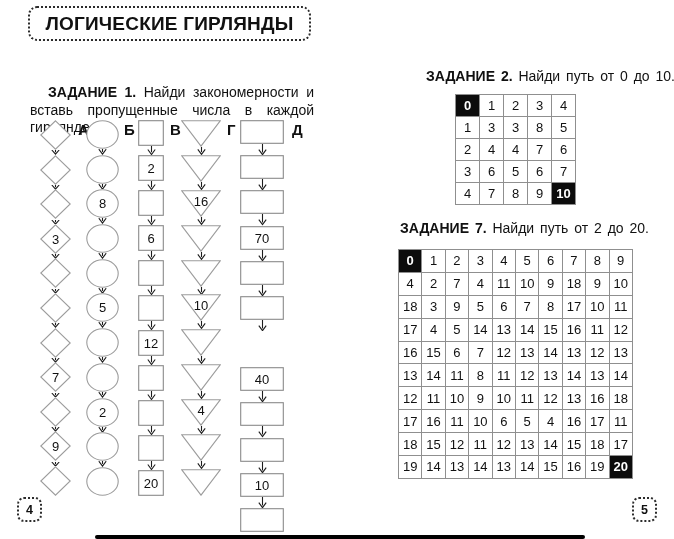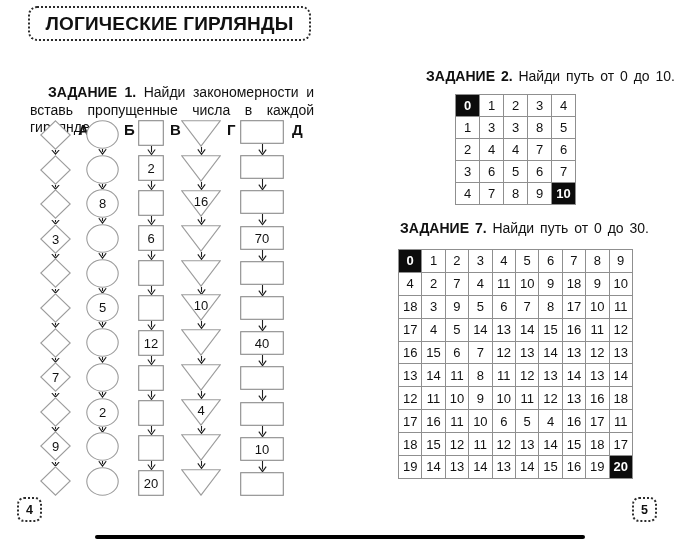--- a/index.html
+++ b/index.html
@@ -415,21 +415,21 @@
             <line x1="5.5" y1="0" x2="5.5" y2="8.45" stroke="#1d1d1d" stroke-width="1.1"></line>
             <polyline points="1.8,5.699999999999999 5.5,10.7 9.2,5.699999999999999" fill="none" stroke="#1d1d1d" stroke-width="1.1"></polyline>
           </svg></div>
         <div class="shape" style="height: 24px;"><svg width="44" height="24" viewBox="0 0 44 24">
             <rect x="0.7" y="0.7" width="42.6" height="22.6" fill="#fff" stroke="#8a8a8a" stroke-width="1.1"></rect>
           </svg></div>
         <div class="arrow" style="height: 11.2px;"><svg width="11" height="11.2" viewBox="0 0 11 11.2">
             <line x1="5.5" y1="0" x2="5.5" y2="8.45" stroke="#1d1d1d" stroke-width="1.1"></line>
             <polyline points="1.8,5.699999999999999 5.5,10.7 9.2,5.699999999999999" fill="none" stroke="#1d1d1d" stroke-width="1.1"></polyline>
           </svg></div>
-        <div class="shape" style="height: 24px;"><svg width="44" height="24" viewBox="0 0 44 24">
+        <div class="shape" style="height: 24px; margin-top: 36px;"><svg width="44" height="24" viewBox="0 0 44 24">
             <rect x="0.7" y="0.7" width="42.6" height="22.6" fill="#fff" stroke="#8a8a8a" stroke-width="1.1"></rect>
             <text x="22" y="16.8" text-anchor="middle" font-size="13" fill="#111" font-family="Liberation Sans, sans-serif">40</text>
           </svg></div>
         <div class="arrow" style="height: 11.2px;"><svg width="11" height="11.2" viewBox="0 0 11 11.2">
             <line x1="5.5" y1="0" x2="5.5" y2="8.45" stroke="#1d1d1d" stroke-width="1.1"></line>
             <polyline points="1.8,5.699999999999999 5.5,10.7 9.2,5.699999999999999" fill="none" stroke="#1d1d1d" stroke-width="1.1"></polyline>
           </svg></div>
         <div class="shape" style="height: 24px;"><svg width="44" height="24" viewBox="0 0 44 24">
             <rect x="0.7" y="0.7" width="42.6" height="22.6" fill="#fff" stroke="#8a8a8a" stroke-width="1.1"></rect>
           </svg></div>
@@ -492,21 +492,21 @@
       <div class="cell">7</div>
       <div class="cell">4</div>
       <div class="cell">7</div>
       <div class="cell">8</div>
       <div class="cell">9</div>
       <div class="cell black">10</div>
     </div>
 
   <div class="task one-line" style="left:400px; top:220px;">
     <span class="lbl">ЗАДАНИЕ 7.</span>
-    <span>Найди путь от 0 до 30.</span>
+    <span>Найди путь от 2 до 20.</span>
   </div>
 
   <div class="grid" style="left:398px; top:249px; grid-template-columns:repeat(10,23.4px); grid-auto-rows:22.9px;">
       <div class="cell black">0</div>
       <div class="cell">1</div>
       <div class="cell">2</div>
       <div class="cell">3</div>
       <div class="cell">4</div>
       <div class="cell">5</div>
       <div class="cell">6</div>

